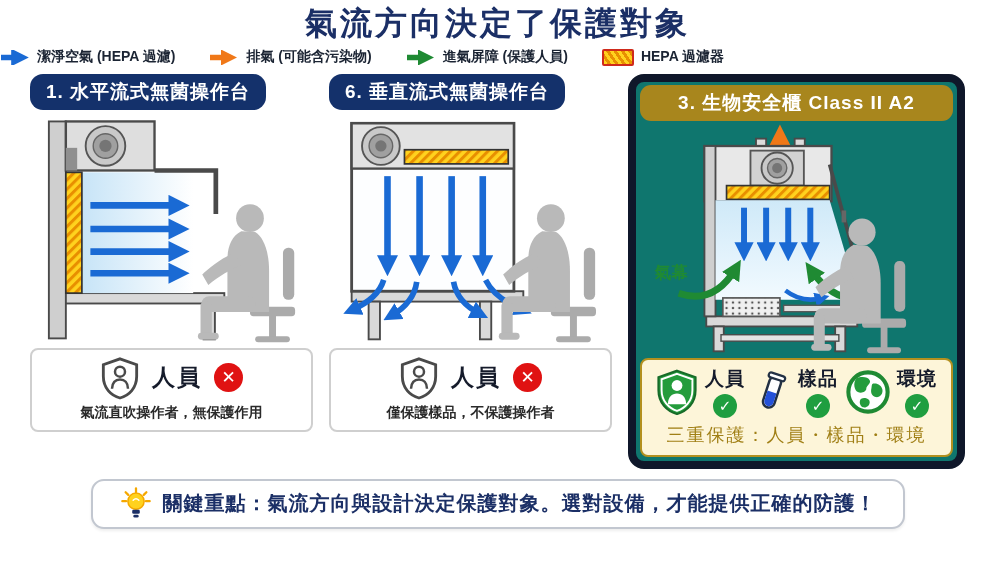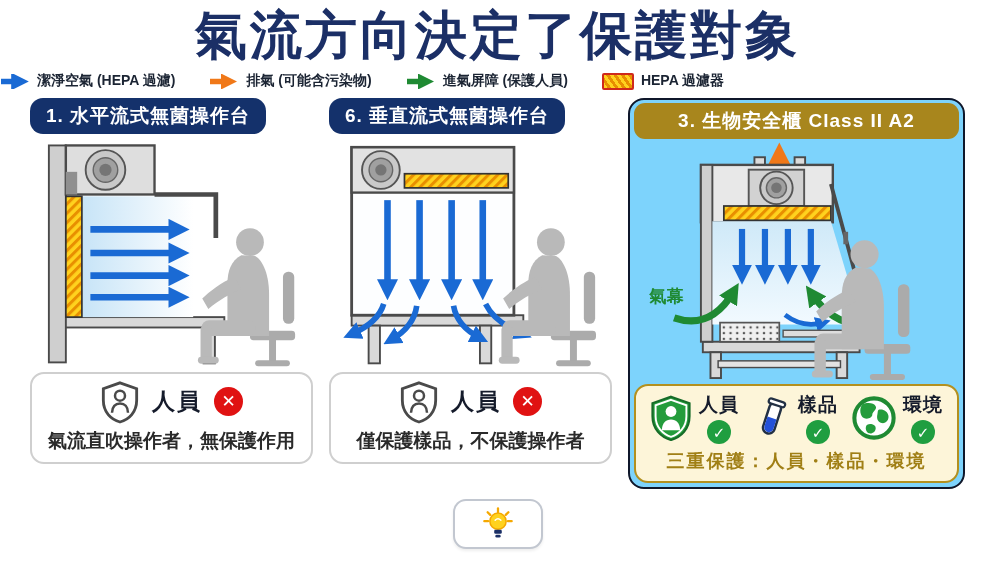--- a/index.html
+++ b/index.html
@@ -1,59 +1,59 @@
 <!DOCTYPE html>
 <html><head>
 <meta charset="utf-8">
 <style>
   * { margin:0; padding:0; box-sizing:border-box; }
   body { font-family:"Liberation Sans","DejaVu Sans",sans-serif; background:#fff; }
   .canvas { width:995px; height:569px; background:#fff; overflow:hidden; position:relative; }
 
-  .page-title { text-align:center; color:#1b2f66; font-size:52px; font-weight:900;
+  .page-title { text-align:center; color:#1b2f66; font-size:32px; font-weight:900;
     letter-spacing:3px; padding-top:4px; line-height:1.2; }
 
   
   .legend { display:flex; justify-content:flex-start; align-items:center; gap:34px; margin-top:6px; }
   .legend-item { display:flex; align-items:center; gap:7px; }
   .legend-item .lbl { font-size:14px; font-weight:700; color:#1b2433; }
   .legend-arrow { display:block; }
   .hepa-swatch { width:32px; height:17px; border:2px solid #cf2a1b; border-radius:2px;
     background:repeating-linear-gradient(55deg,#ffd21e 0 3px,#e88f00 3px 6px); }
 
   
   .panels { display:flex; gap:16px; padding:0 30px; margin-top:8px; align-items:flex-start; }
   .panel { width:283px; flex:none; }
   .panel-header { display:inline-block; background:#14316b; color:#fff; font-size:19px;
     font-weight:800; padding:5px 16px; border-radius:13px; letter-spacing:1px; }
   .diagram { margin-top:2px; }
   .diagram svg { display:block; width:100%; height:auto; }
 
-  .gold-panel { width:337px; border:2px solid #0f172a; border-radius:16px; padding:3px 4px 4px;
-    background:#7dd3fc; }
+  .gold-panel { width:337px; border:8px solid #0f172a; border-radius:16px; padding:3px 4px 4px;
+    background:#0f766e; }
   .gold-header { display:block; background:#a8861d; color:#fff; text-align:center; font-size:19px;
     font-weight:800; padding:5px 6px; border-radius:11px; letter-spacing:1px; }
 
   
-  .status-box { margin-top:4px; background:#fff; border:2px solid #cfcfcf; border-radius:14px;
+  .status-box { margin-top:4px; background:#fff; border:2px solid #cfcfcf; border-radius:8px;
     padding:6px 8px 8px; text-align:center; }
   .status-row { display:flex; align-items:center; justify-content:center; gap:12px; }
   .subject { font-size:23px; font-weight:900; color:#151b2b; letter-spacing:2px; }
   .badge { display:inline-flex; align-items:center; justify-content:center; border-radius:50%;
     color:#fff; font-weight:900; line-height:1; }
   .badge.fail { width:29px; height:29px; background:#e01212; font-size:17px; }
   .badge.pass { width:24px; height:24px; background:#1f9e40; font-size:15px; }
-  .status-desc { margin-top:4px; font-size:19px; font-weight:600; color:#2a2a2a; }
+  .status-desc { margin-top:4px; font-size:14px; font-weight:600; color:#2a2a2a; }
 
   .status-box.cream { background:#fdf5d9; border:2px solid #b3901f; }
   .triple-row { display:flex; justify-content:space-between; align-items:center; padding:0 6px; }
   .protect-group { display:flex; align-items:center; gap:7px; }
   .label-check { display:flex; flex-direction:column; align-items:center; gap:2px; }
   .protect-label { font-size:19px; font-weight:900; color:#151b2b; letter-spacing:1px; }
-  .summary { margin-top:5px; font-size:18px; font-weight:700; color:#a07f15; letter-spacing:2px;
+  .summary { margin-top:5px; font-size:18px; font-weight:400; color:#a07f15; letter-spacing:2px;
     text-align:center; }
 
   
   .keypoint { display:flex; align-items:center; justify-content:center; gap:10px;
     width:fit-content; margin:10px auto 0; padding:6px 26px; background:#fff;
     border:2px solid #c2c7d0; border-radius:13px; box-shadow:0 2px 3px rgba(0,0,0,.07); }
   .keypoint .kp-text { font-size:20px; font-weight:800; color:#1b2f66; letter-spacing:1px; }
 
   .svg-defs { position:absolute; width:0; height:0; overflow:hidden; }
 </style>
@@ -325,15 +325,16 @@
         <line x1="7" y1="5.5" x2="9.8" y2="8.3"></line>
         <line x1="29" y1="5.5" x2="26.2" y2="8.3"></line>
         <line x1="3.5" y1="15" x2="7.5" y2="15"></line>
         <line x1="32.5" y1="15" x2="28.5" y2="15"></line>
       </g>
       <circle cx="18" cy="15" r="8.6" fill="#ffd21e" stroke="#f5a800" stroke-width="1.6"></circle>
       <path d="M15,14 q3,-3 6,0" fill="none" stroke="#ffffff" stroke-width="1.6" stroke-linecap="round"></path>
       <rect x="14" y="24" width="8" height="4.4" rx="1.4" fill="#1b2f66"></rect>
       <rect x="15.2" y="29.4" width="5.6" height="3" rx="1.4" fill="#1b2f66"></rect>
     </svg>
+    <span class="kp-text">關鍵重點：氣流方向與設計決定保護對象。選對設備，才能提供正確的防護！</span>
   </div>
 
 </div>
 
 </body></html>

